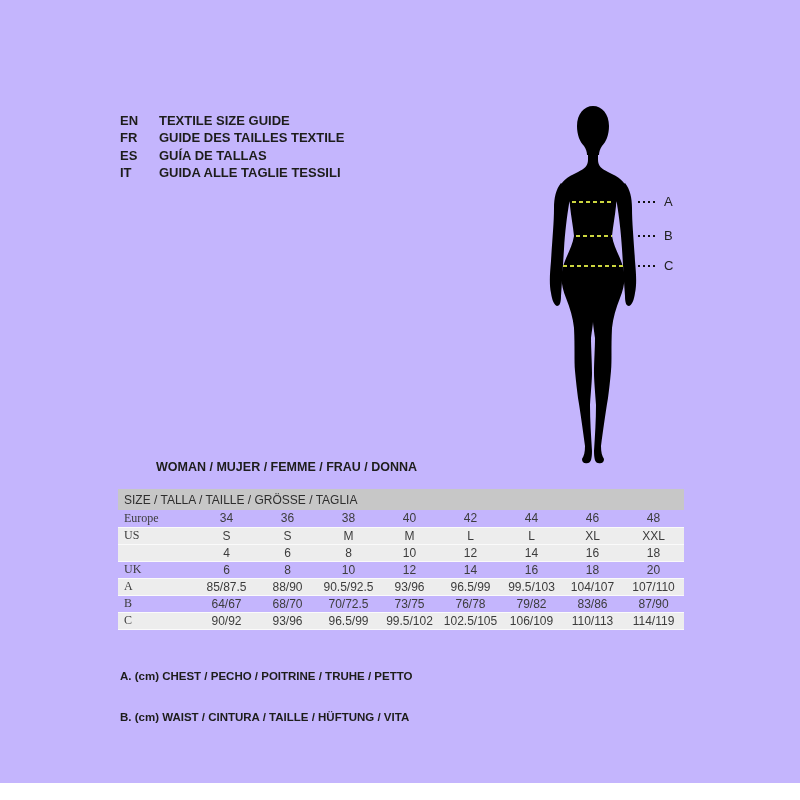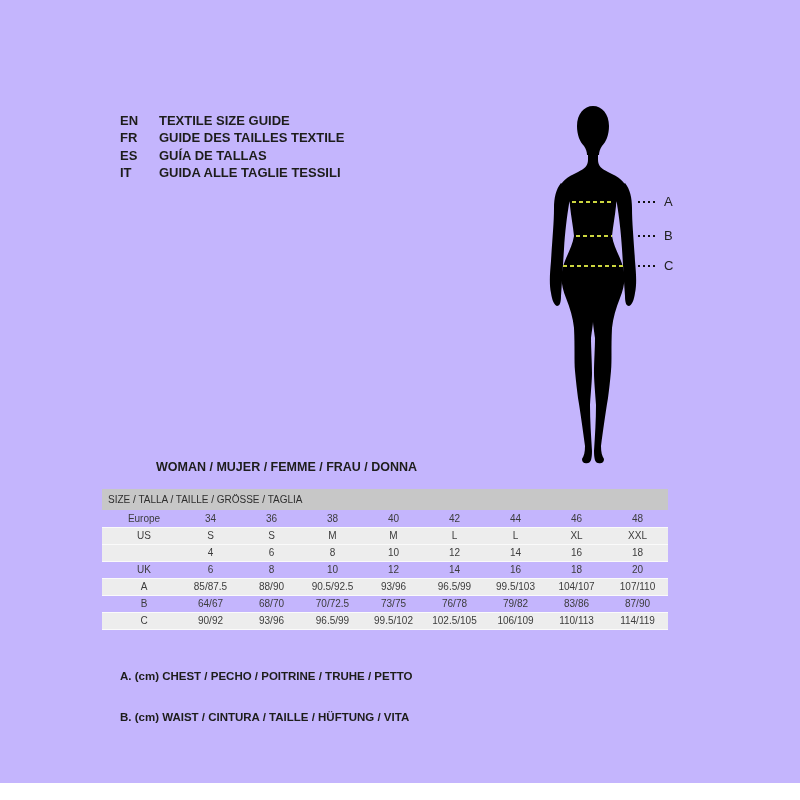--- a/index.html
+++ b/index.html
@@ -23,24 +23,24 @@
   
   .mseg { position:absolute; height:2px; }
   .mseg.yellow { background:repeating-linear-gradient(90deg, var(--yellow,#ccd63f) 0 4px, transparent 4px 7px); }
   .mseg.dots   { background:repeating-linear-gradient(90deg, var(--dots,#111) 0 2px, transparent 2px 5px); }
   .mlabel { position:absolute; font-size:13px; font-weight:normal; color:#222; }
 
   
   .section-title { position:absolute; left:120px; top:460px; font-size:12.5px; font-weight:bold; white-space:nowrap;margin-left:36px; }
 
   
-  .size-table { position:absolute; left:102px; top:489px; width:566px; border-collapse:collapse; font-size:10px; color:#3c3c3c; table-layout:fixed; }
+  .size-table { position:absolute; left:118px; top:489px; width:566px; border-collapse:collapse; font-size:12px; color:#3c3c3c; table-layout:fixed; }
   .size-table td { height:17px; text-align:center; padding:0; font-weight:normal; overflow:hidden; white-space:nowrap; }
   .size-table thead td { background:var(--header-bg,#c7c7c7); text-align:left; padding-left:6px; height:21px; color:#2e2e2e; }
-  .size-table td.rowlabel { text-align:center; padding-left:6px; }
+  .size-table td.rowlabel { text-align:left; padding-left:6px;font-family:Liberation Serif, serif; }
   .size-table tbody tr { border-bottom:1px solid #fafafa; }
   .size-table tbody tr.shaded { background:var(--row-bg,#ededed); }
 
   
   .legend { position:absolute; left:120px; top:644px; font-size:11.5px; font-weight:bold; line-height:17px; }
   .legend-item { white-space:nowrap;margin-top:24px; }
 </style>
 </head>
 <body>
 

